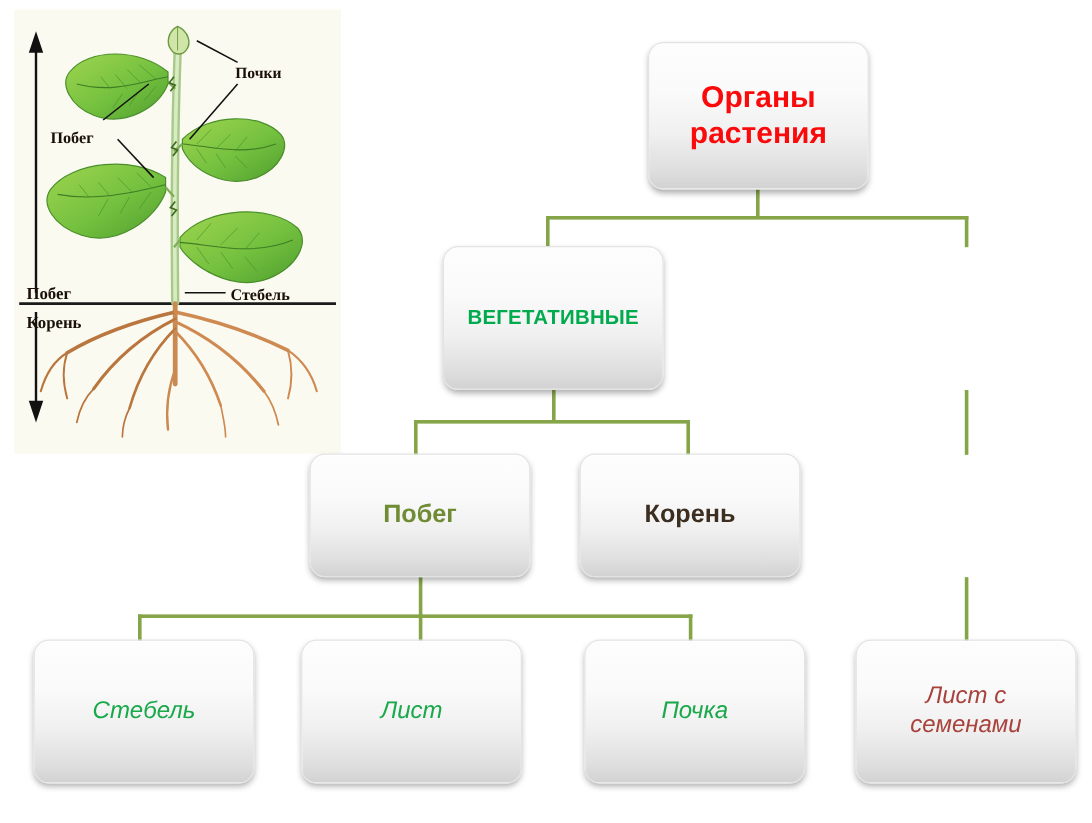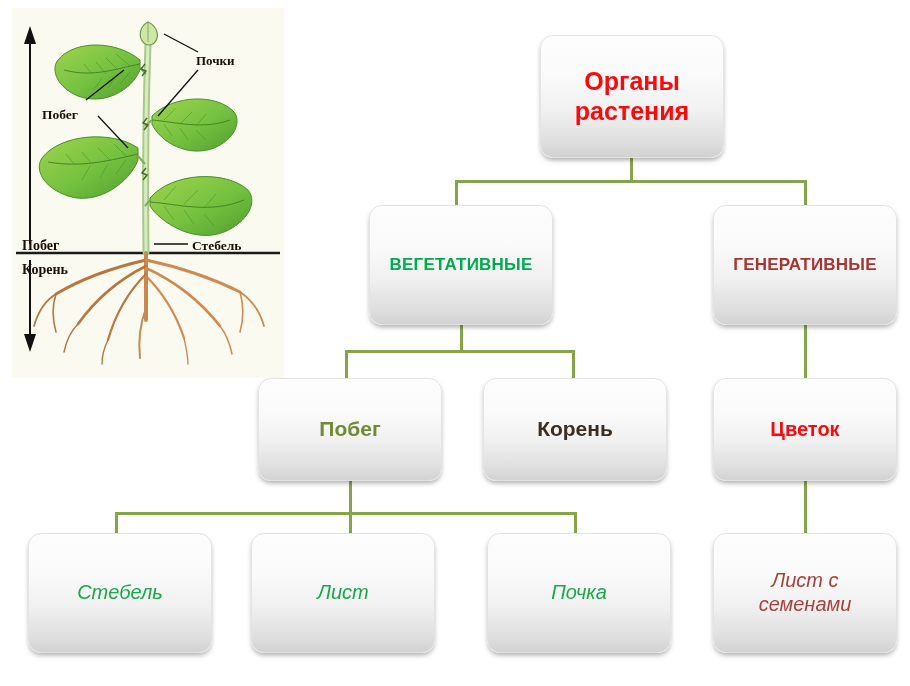--- a/index.html
+++ b/index.html
@@ -209,35 +209,29 @@
   <div class="conn conn-v" style="left:804px; top:481px; height:53px;"></div>
 
   <div class="node n-veg">
     <span class="t-green-caps">ВЕГЕТАТИВНЫЕ</span>
   </div>
 
   <div class="node n-root">
     <span class="t-red-bold">Органы растения</span>
   </div>
 
-  <div class="node n-gen">
-    <span class="t-brick-caps">ГЕНЕРАТИВНЫЕ</span>
-  </div>
 
   <div class="node n-pobeg">
     <span class="t-olive-bold">Побег</span>
   </div>
 
   <div class="node n-koren">
     <span class="t-dark-bold">Корень</span>
   </div>
 
-  <div class="node n-cvetok">
-    <span class="t-red2-bold">Цветок</span>
-  </div>
 
   <div class="node n-stebel">
     <span class="t-green-ital">Стебель</span>
   </div>
 
   <div class="node n-list">
     <span class="t-green-ital">Лист</span>
   </div>
 
   <div class="node n-pochka">

